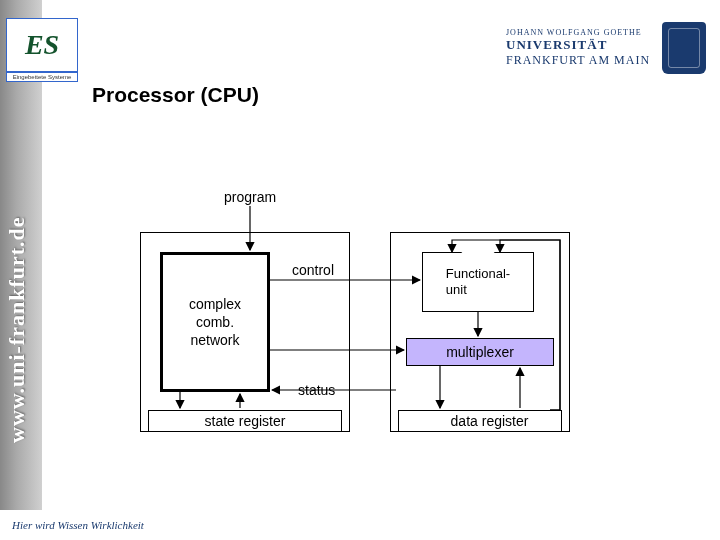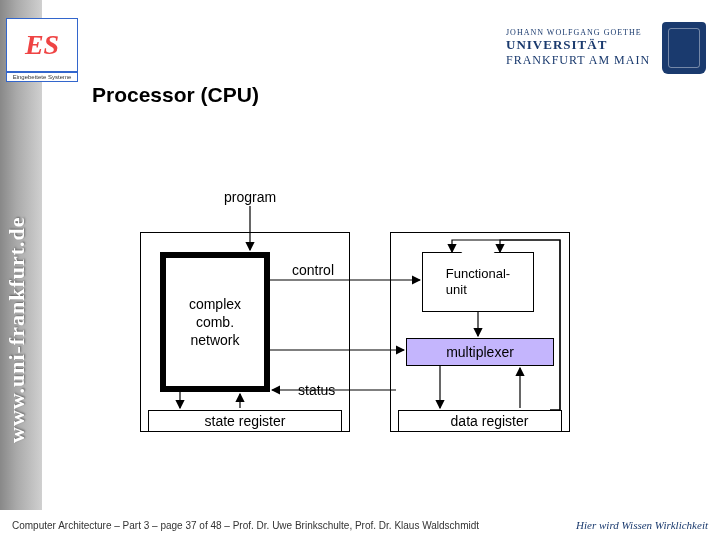--- a/index.html
+++ b/index.html
@@ -41,21 +41,21 @@
     border: 1px solid #3366cc;
     z-index: 3;
     display: flex;
     flex-direction: column;
   }
   .logo-es .top {
     flex: 1;
     display: flex; align-items: center; justify-content: center;
     font-size: 28px; font-weight: bold;
     font-family: Georgia, serif;
-    color: #ef4444;
+    color: #14532d;
     border-bottom: 2px solid #3366cc;
     font-style: italic;
   }
   .logo-es .bot {
     font-size: 6px;
     text-align: center;
     padding: 1px 0;
     color: #333;
     background: #fff;
   }
@@ -107,21 +107,21 @@
     border:1px solid #000; background:#fff;
   }
   .box-right {
     position:absolute; left:270px; top:62px;
     width:180px; height:200px;
     border:1px solid #000; background:#fff;
   }
   .box-comb {
     position:absolute; left:40px; top:82px;
     width:110px; height:140px;
-    border:6px solid #000000; background:#fff;
+    border:3px solid #000000; background:#fff;
     display:flex; align-items:center; justify-content:center;
     text-align:center; font-size:14px; line-height:1.3;
   }
   .lbl-control { position:absolute; left:172px; top:92px; font-size:14px; }
   .lbl-status  { position:absolute; left:178px; top:212px; font-size:14px; }
   .box-func {
     position:absolute; left:302px; top:82px;
     width:112px; height:60px;
     border:1px solid #000; background:#fff;
     display:flex; align-items:center; justify-content:center;
@@ -234,15 +234,14 @@
     <line x1="400" y1="238" x2="400" y2="198" stroke="#000" stroke-width="1.2" marker-end="url(#ah)"></line>
 
     <path d="M430 240 L440 240 L440 70 L380 70 L380 82" fill="none" stroke="#000" stroke-width="1.2" marker-end="url(#ah)"></path>
     <path d="M430 240 L440 240 L440 70 L332 70 L332 82" fill="none" stroke="#000" stroke-width="1.2" marker-end="url(#ah)"></path>
 
     <line x1="276" y1="220" x2="152" y2="220" stroke="#000" stroke-width="1.2" marker-end="url(#ah)"></line>
   </svg>
 </div>
 
 <div class="footer">
-  <div class="left">Computer Architecture – Part 3 – page 37 of 48 – Prof. Dr. Uwe Brinkschulte, Prof. Dr. Klaus Waldschmidt</div>
   <div class="right">Hier wird Wissen Wirklichkeit</div>
 </div>
 
 </body></html>

